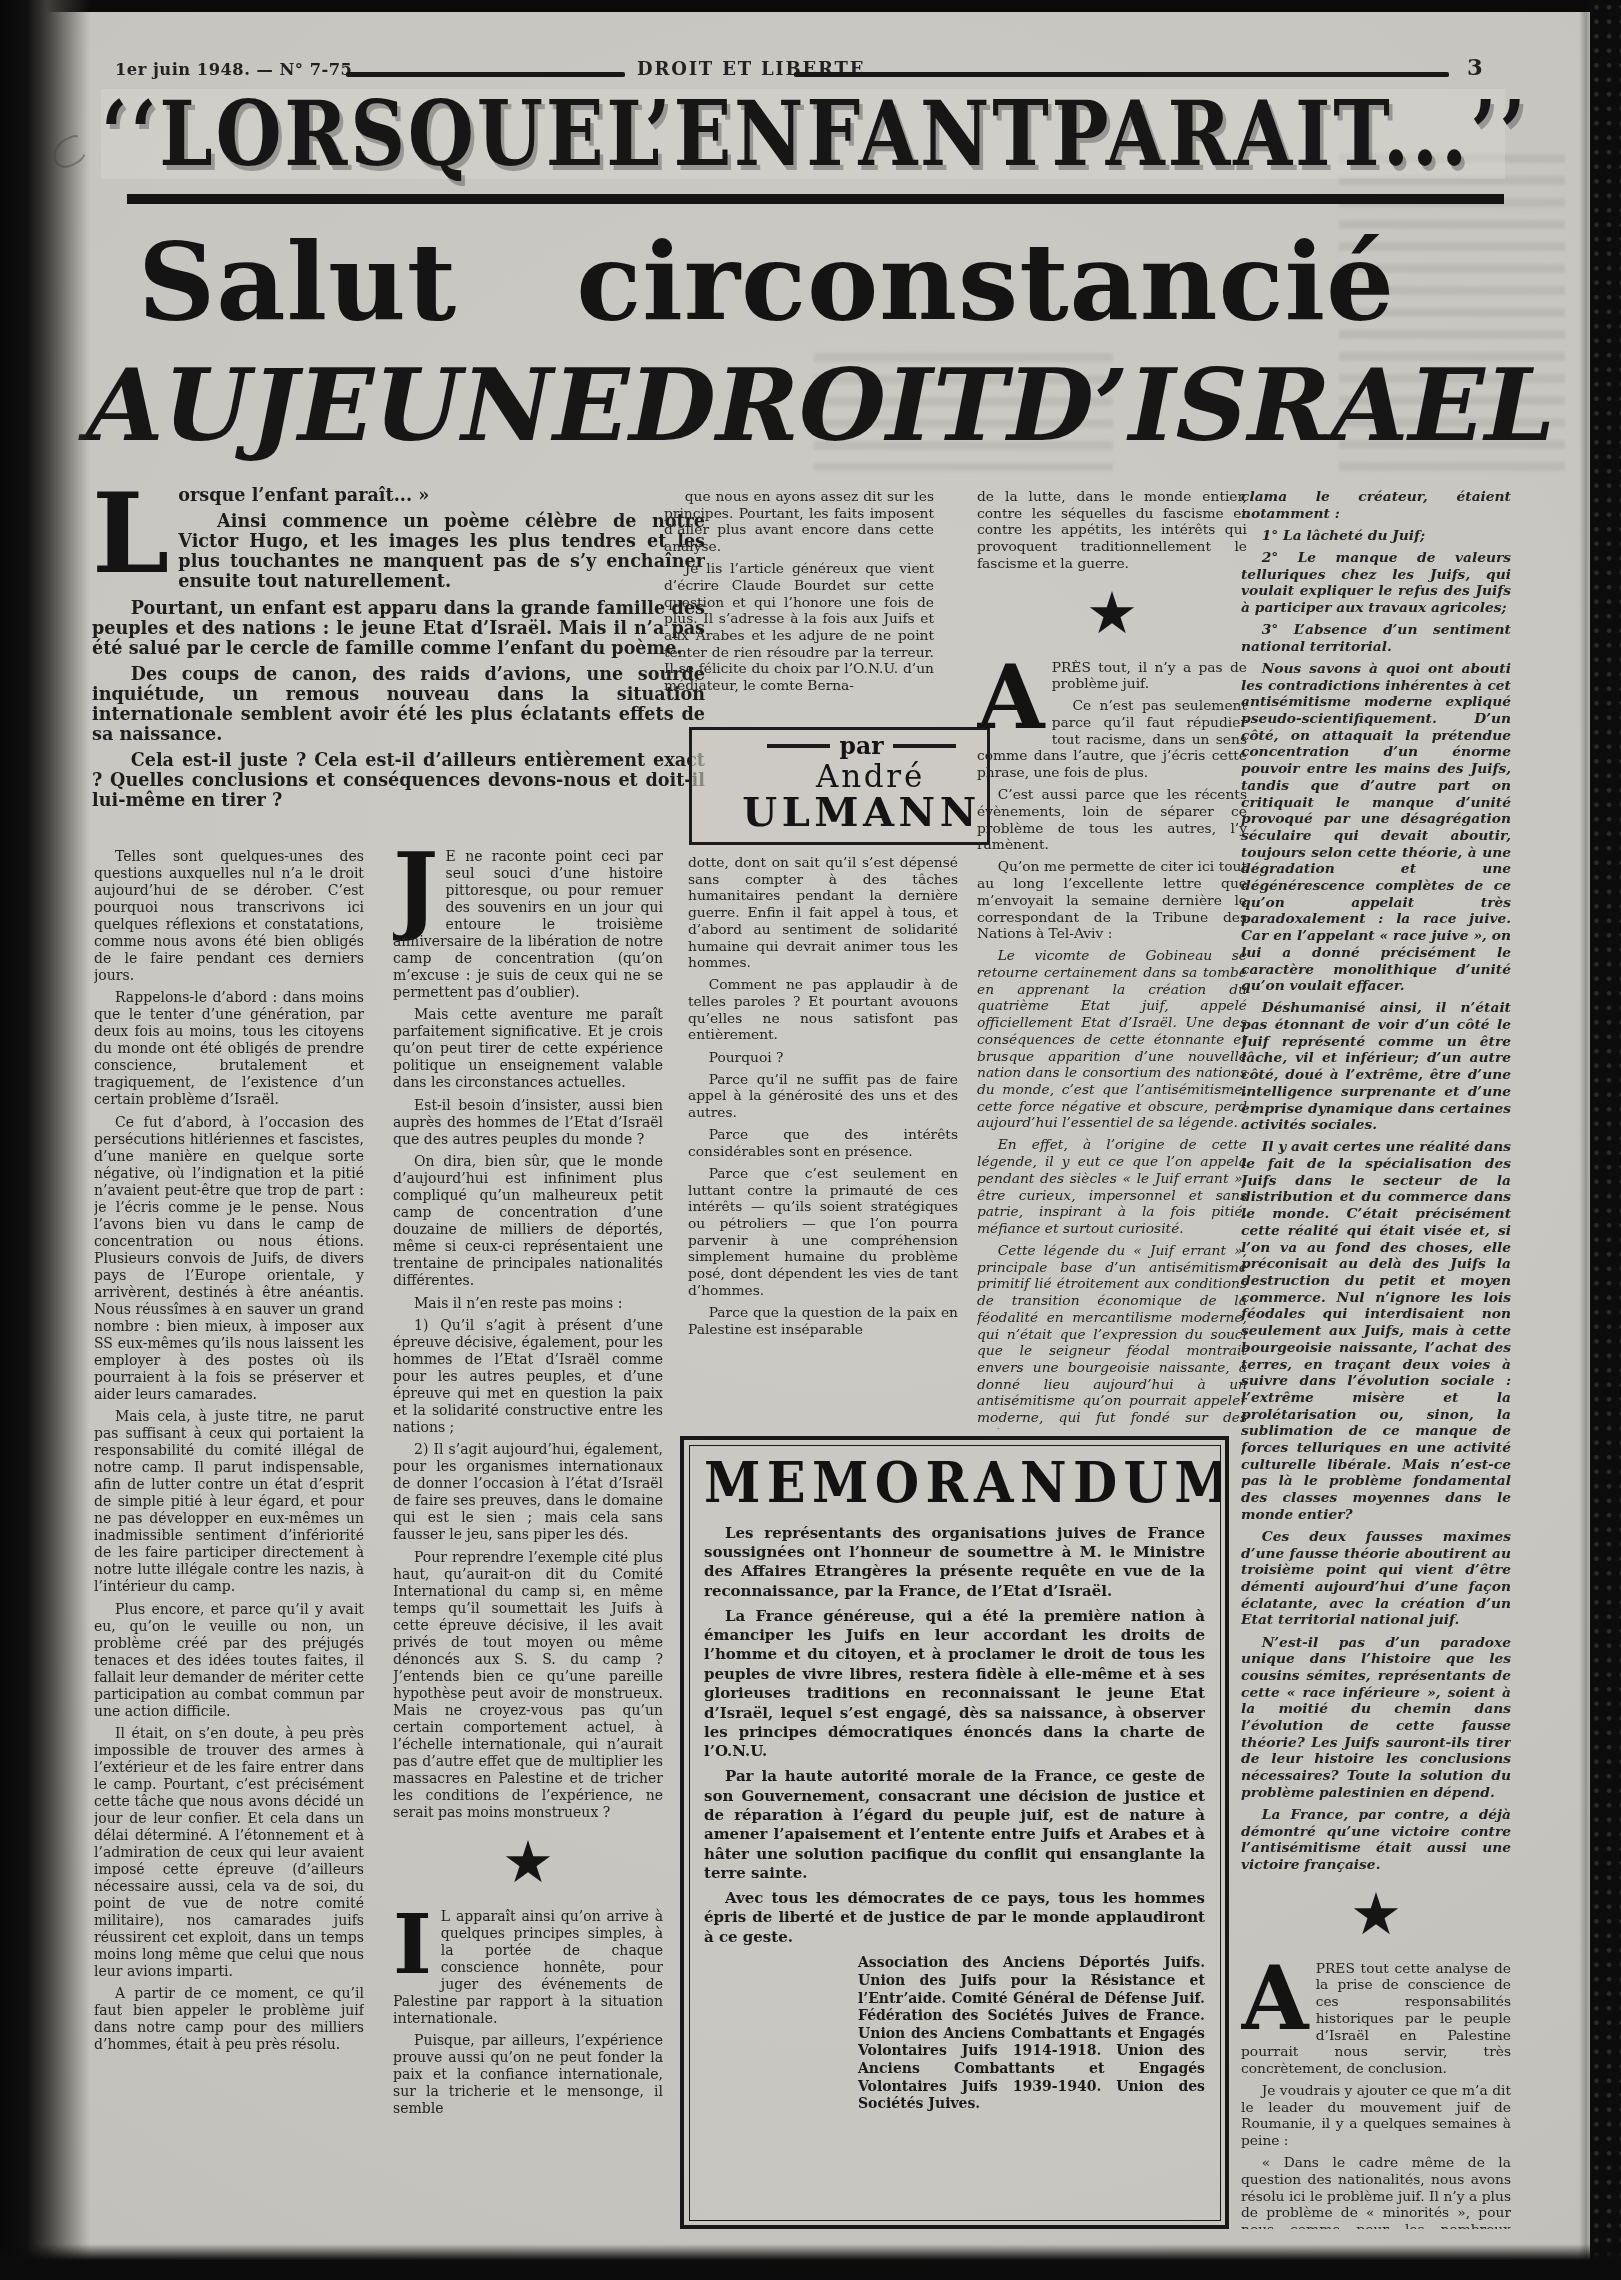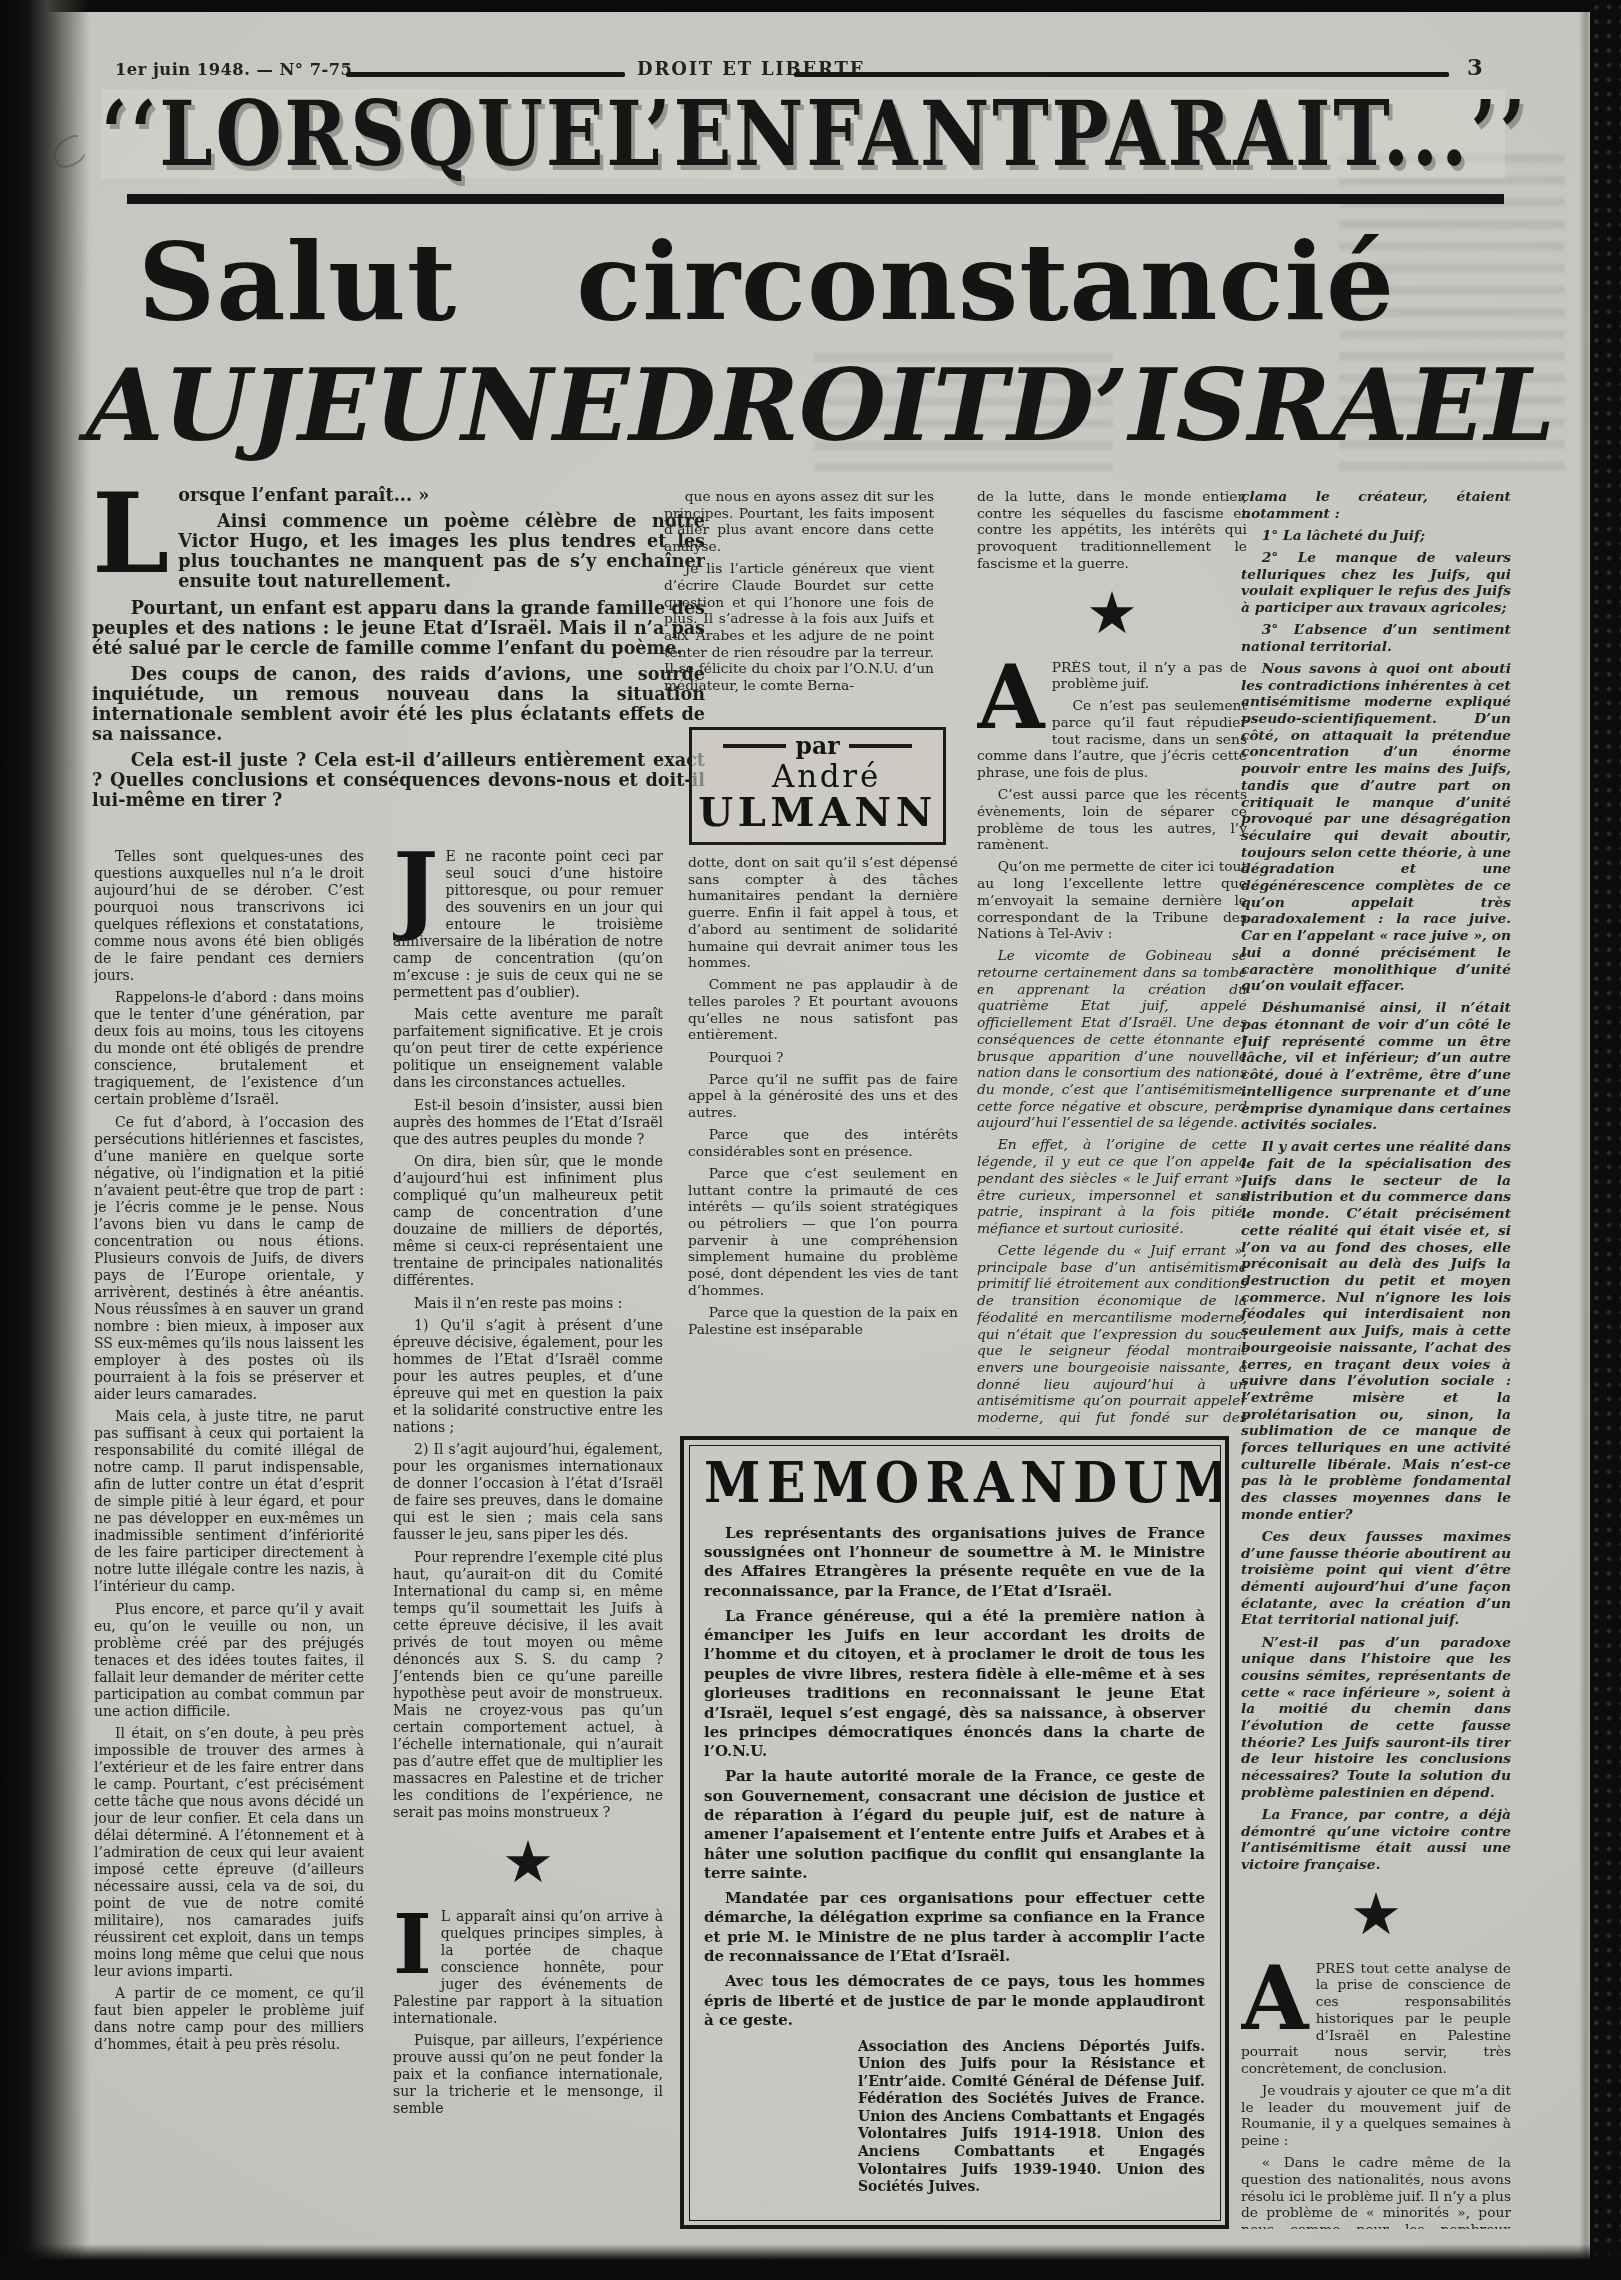--- a/index.html
+++ b/index.html
@@ -52,21 +52,21 @@
   .col p.noind{text-indent:0;}
   .it{font-style:italic;}
   .bi{font-style:italic;font-weight:bold;}
   .drop{float:left;font-weight:bold;color:#131313;}
   .d-j{font-size:96px;line-height:0.72;margin:5.4px 7.2px 0 0;}
   .d-i{font-size:83px;line-height:0.78;margin:4.5px 9px 0 0;}
   .d-a{font-size:87px;line-height:0.80;margin:4.5px 7.2px 0 0;}
   .star{clear:both;text-align:center;font-size:58px;line-height:1;margin:12.7px 0 16.3px;text-indent:0;color:#151515;}
   
   .byline{position:absolute;left:689px;top:727px;width:251px;height:112px;border:3.6px solid #1b1b1b;
-     background:rgba(203,201,195,0.6);text-align:center;color:#141414;}
+     background:rgba(203,201,195,0.6);text-align:center;color:#141414;padding-left:44px;}
   .by-par{display:flex;align-items:center;justify-content:center;gap:9px;font-size:23.5px;font-weight:bold;margin-top:1.8px;}
   .byrule{display:inline-block;width:63px;height:3.6px;background:#1b1b1b;}
   .by-first{font-size:31px;font-weight:normal;letter-spacing:2.7px;line-height:1.05;margin-left:18px;}
   .by-last{font-size:40px;font-weight:bold;letter-spacing:4.5px;line-height:1.0;}
   
   .memo{position:absolute;left:680px;top:1436px;width:541px;height:785px;border:4.5px solid #181818;
      background:rgba(202,200,194,0.55);}
   .memo-inner{position:absolute;inset:4.5px;border:1.8px solid #181818;padding:9px 14.5px 7.2px;overflow:hidden;}
   .memo-title{text-align:center;font-weight:bold;font-size:51px;letter-spacing:6.3px;line-height:1;
      margin:3.6px 0 14.5px;color:#121212;transform:scaleY(1.08);}
@@ -192,21 +192,20 @@
     <p>« Dans le cadre même de la question des nationalités, nous avons résolu ici le problème juif. Il n’y a plus de problème de « minorités », pour nous comme pour les nombreux autres, Hongrois. Bulgares, etc. Alors qu’avant la guerre ces minorités étaient autant d’armes de division aux mains des gouvernements réactionnaires ou des nazis, les nouvelles « nationalités » réussissent à vivre harmonieusement par le jeu d’une commune démocratie. Et nous-mêmes avons organisé démocratiquement notre mouvement juif, en conservant nos particularités culturelles, mais en participant à l’œuvre commune de toutes nos forces. »</p>
 
   </div>
 
   <div class="memo">
     <div class="memo-inner">
       <div class="memo-title">MEMORANDUM</div>
       <p>Les représentants des organisations juives de France soussignées ont l’honneur de soumettre à M. le Ministre des Affaires Etrangères la présente requête en vue de la reconnaissance, par la France, de l’Etat d’Israël.</p>
       <p>La France généreuse, qui a été la première nation à émanciper les Juifs en leur accordant les droits de l’homme et du citoyen, et à proclamer le droit de tous les peuples de vivre libres, restera fidèle à elle-même et à ses glorieuses traditions en reconnaissant le jeune Etat d’Israël, lequel s’est engagé, dès sa naissance, à observer les principes démocratiques énoncés dans la charte de l’O.N.U.</p>
       <p>Par la haute autorité morale de la France, ce geste de son Gouvernement, consacrant une décision de justice et de réparation à l’égard du peuple juif, est de nature à amener l’apaisement et l’entente entre Juifs et Arabes et à hâter une solution pacifique du conflit qui ensanglante la terre sainte.</p>
-      <p>Mandatée par ces organisations pour effectuer cette démarche, la délégation exprime sa confiance en la France et prie M. le Ministre de ne plus tarder à accomplir l’acte de reconnaissance de l’Etat d’Israël.</p>
       <p>Avec tous les démocrates de ce pays, tous les hommes épris de liberté et de justice de par le monde applaudiront à ce geste.</p>
       <p class="msig">Association des Anciens Déportés Juifs. Union des Juifs pour la Résistance et l’Entr’aide. Comité Général de Défense Juif. Fédération des Sociétés Juives de France. Union des Anciens Combattants et Engagés Volontaires Juifs 1914-1918. Union des Anciens Combattants et Engagés Volontaires Juifs 1939-1940. Union des Sociétés Juives.</p>
     </div>
   </div>
 
   <div class="crease"></div>
   <div class="edge-top"></div>
   <div class="edge-left"></div>
   <div class="edge-right"></div>
   <div class="edge-bottom"></div>

